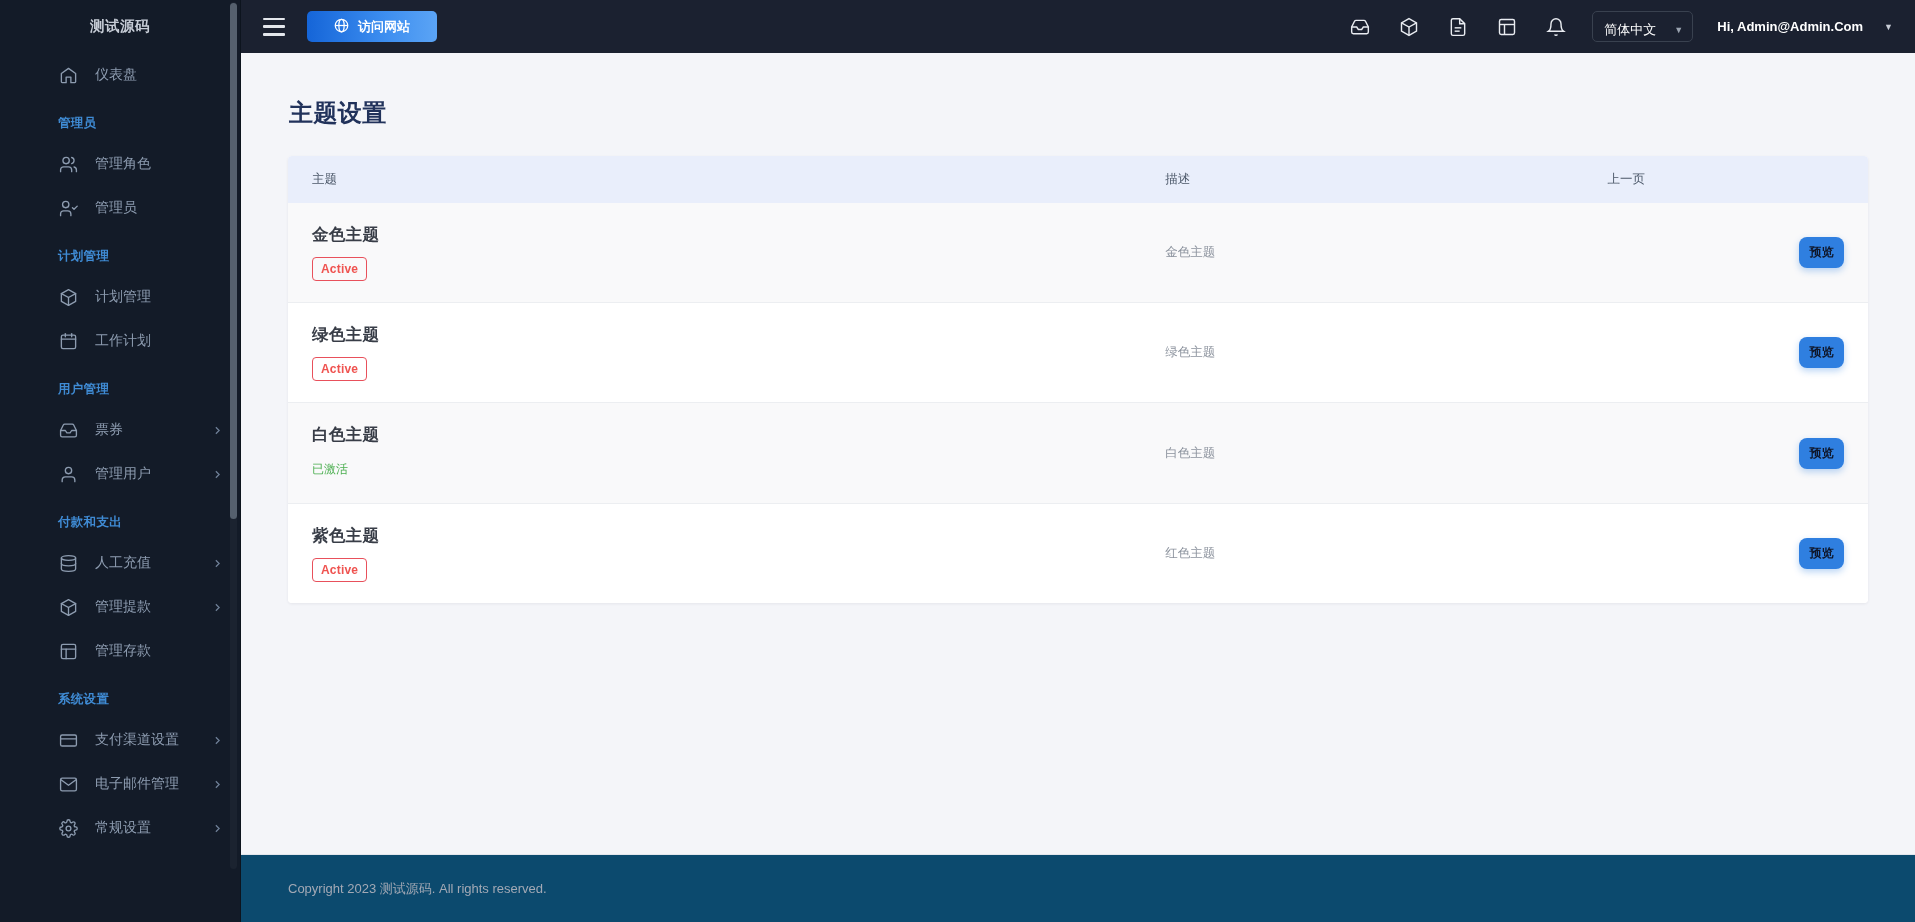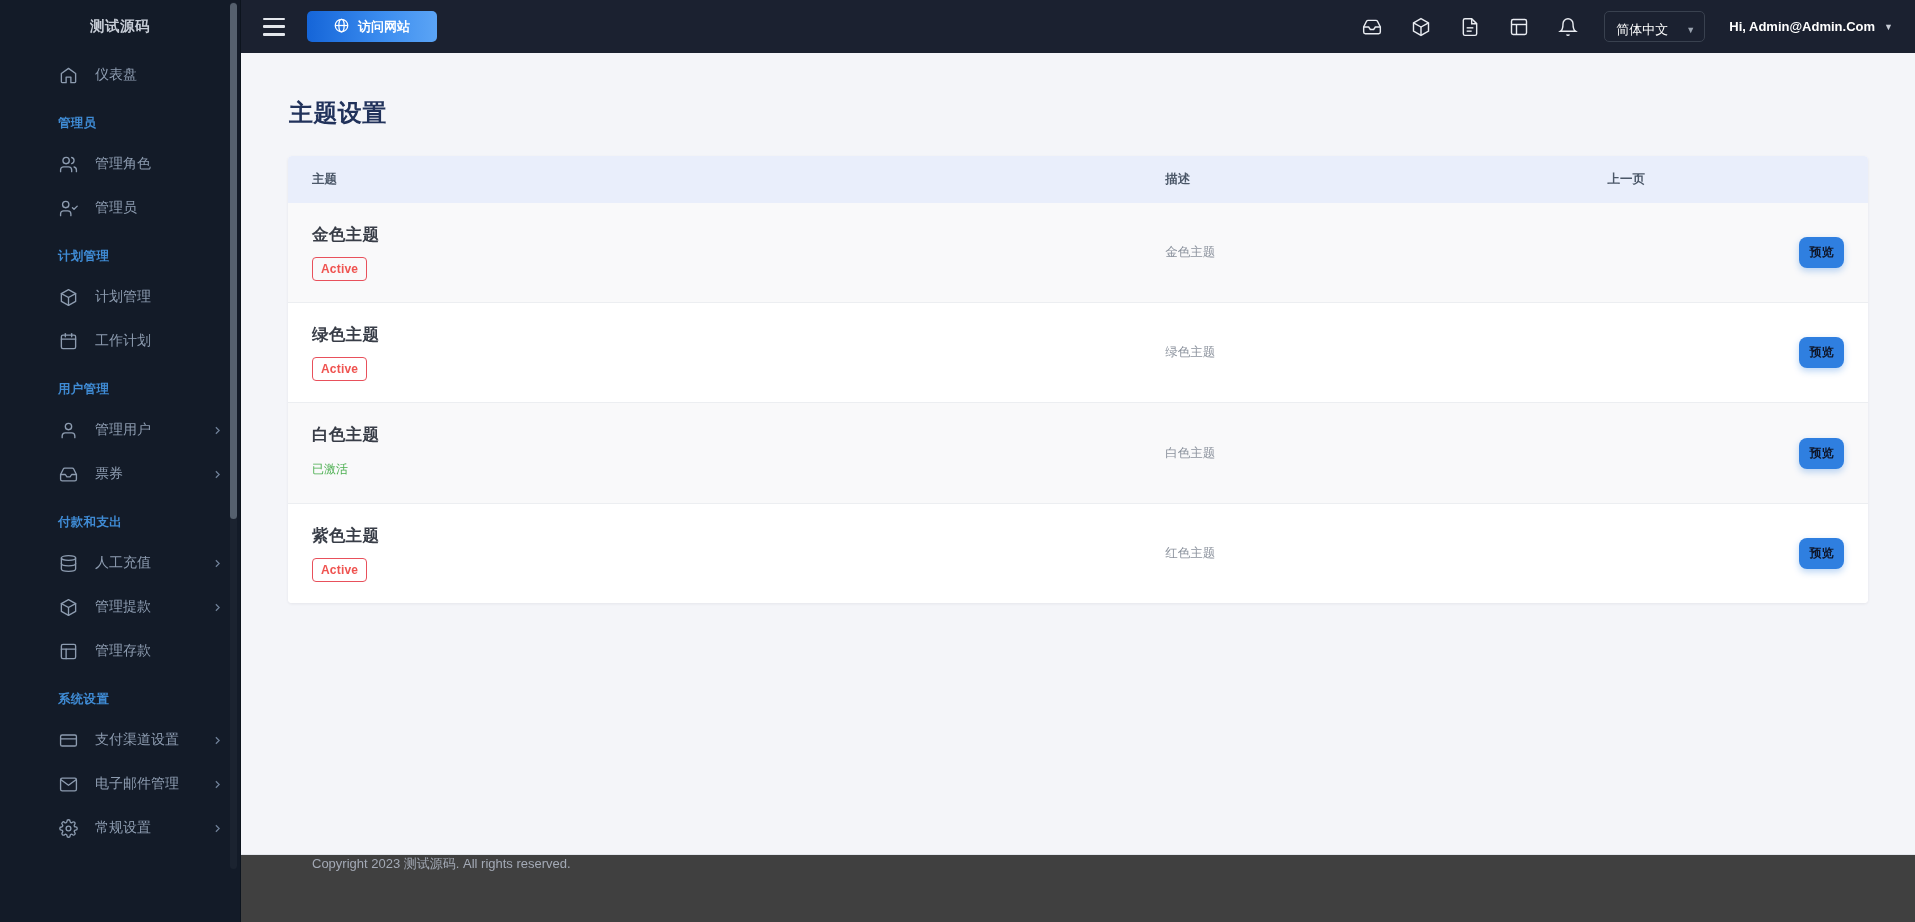--- a/index.html
+++ b/index.html
@@ -116,21 +116,21 @@
     border-radius: 5px;
     background: #1b2130;
     color: #fff; font-size: 13px;
     padding: 7px 9px 0 11px;
     cursor: pointer;
     margin-right: 24px;
   }
   .lang-select .caret { color: #9aa3b0; font-size: 9px; line-height: 1; }
 
   .user-menu {
-    display: flex; align-items: center; gap: 9px;
+    display: flex; align-items: center; gap: 21px;
     color: #fff; font-size: 13px; font-weight: bold; cursor: pointer;
     white-space: nowrap;
   }
   .user-menu .caret { color: #c8cdd6; font-size: 9px; }
 
   
   .content {
     flex: 1;
     background: #f4f5f9;
     padding: 32px 47px 0 47px;
@@ -148,21 +148,21 @@
     border-radius: 4px;
     box-shadow: 0 1px 3px rgba(25,35,60,.07);
     overflow: hidden;
     width: 100%;
   }
   table.theme-table { width: 100%; border-collapse: collapse; table-layout: fixed; }
   table.theme-table thead th {
     background: #e9eefb;
     color: #4b5768;
     font-size: 12.5px;
-    font-weight: bold;
+    font-weight: normal;
     text-align: left;
     padding: 15px 24px;
     height: 42px;
   }
   th.col-theme { width: 54%; }
   th.col-desc  { width: 28%; }
   th.col-act   { width: 18%; text-align: right; }
 
   table.theme-table tbody tr { border-bottom: 1px solid #eceef1; }
   table.theme-table tbody tr.odd  { background: #f9f9fa; }
@@ -205,24 +205,24 @@
     border-radius: 8px;
     padding: 7px 10px;
     cursor: pointer;
     box-shadow: 0 3px 7px rgba(47,127,224,.33);
     letter-spacing: .3px;
   }
 
   
   .footer {
     height: 68px; min-height: 68px;
-    background: #404040;
+    background: #0c4a6e;
     border-top: 1px solid #e3e6ec;
-    display: flex; 
-    padding: 0 71px;
+    display: flex; align-items: center;
+    padding: 0 47px;
     color: #a3a9b5;
     font-size: 13px;
   }
 </style>
 </head>
 <body>
 
 <div class="app">
 
   <aside class="sidebar">
@@ -279,39 +279,39 @@
               <line x1="8" y1="2" x2="8" y2="6"></line>
               <line x1="16" y1="2" x2="16" y2="6"></line>
             </svg>
           </span>
           <span class="nav-label">工作计划</span>
         </div>
         <div class="nav-section-label">用户管理</div>
         <div class="nav-item">
           <span class="nav-ico">
             <svg viewBox="0 0 24 24" fill="none" stroke="currentColor" stroke-width="1.7" stroke-linecap="round" stroke-linejoin="round">
+              <polyline points="22 12 16 12 14 15 10 15 8 12 2 12"></polyline>
+              <path d="M5.45 5.11L2 12v6a2 2 0 0 0 2 2h16a2 2 0 0 0 2-2v-6l-3.45-6.89A2 2 0 0 0 16.76 4H7.24a2 2 0 0 0-1.79 1.11z"></path>
+            </svg>
+          </span>
+          <span class="nav-label">票券</span>
+          <span class="nav-caret">
+            <svg viewBox="0 0 24 24" fill="none" stroke="currentColor" stroke-width="2.3">
+              <polyline points="9 18 15 12 9 6"></polyline>
+            </svg>
+          </span>
+        </div>
+        <div class="nav-item">
+          <span class="nav-ico">
+            <svg viewBox="0 0 24 24" fill="none" stroke="currentColor" stroke-width="1.7" stroke-linecap="round" stroke-linejoin="round">
               <path d="M20 21v-2a4 4 0 0 0-4-4H8a4 4 0 0 0-4 4v2"></path>
               <circle cx="12" cy="7" r="4"></circle>
             </svg>
           </span>
           <span class="nav-label">管理用户</span>
-          <span class="nav-caret">
-            <svg viewBox="0 0 24 24" fill="none" stroke="currentColor" stroke-width="2.3">
-              <polyline points="9 18 15 12 9 6"></polyline>
-            </svg>
-          </span>
-        </div>
-        <div class="nav-item">
-          <span class="nav-ico">
-            <svg viewBox="0 0 24 24" fill="none" stroke="currentColor" stroke-width="1.7" stroke-linecap="round" stroke-linejoin="round">
-              <polyline points="22 12 16 12 14 15 10 15 8 12 2 12"></polyline>
-              <path d="M5.45 5.11L2 12v6a2 2 0 0 0 2 2h16a2 2 0 0 0 2-2v-6l-3.45-6.89A2 2 0 0 0 16.76 4H7.24a2 2 0 0 0-1.79 1.11z"></path>
-            </svg>
-          </span>
-          <span class="nav-label">票券</span>
           <span class="nav-caret">
             <svg viewBox="0 0 24 24" fill="none" stroke="currentColor" stroke-width="2.3">
               <polyline points="9 18 15 12 9 6"></polyline>
             </svg>
           </span>
         </div>
         <div class="nav-section-label">付款和支出</div>
         <div class="nav-item">
           <span class="nav-ico">
             <svg viewBox="0 0 24 24" fill="none" stroke="currentColor" stroke-width="1.7" stroke-linecap="round" stroke-linejoin="round">

